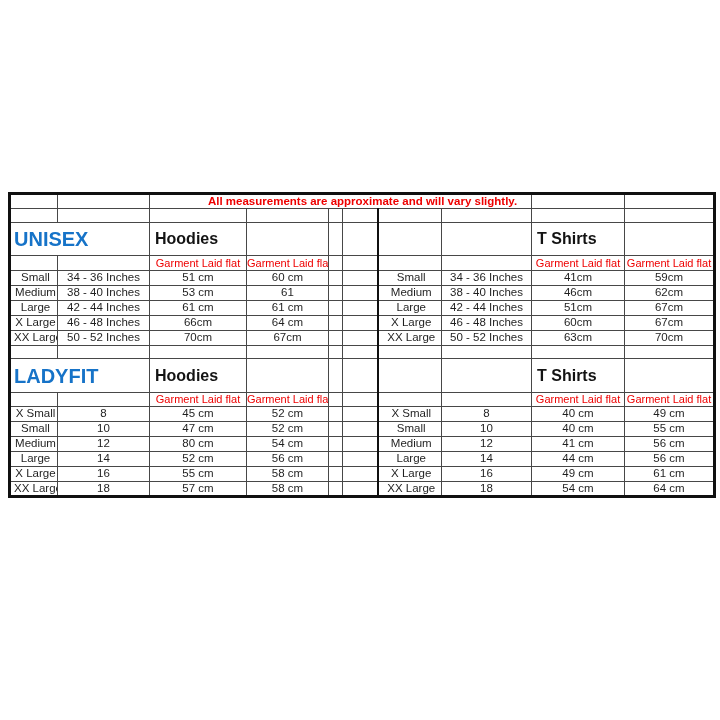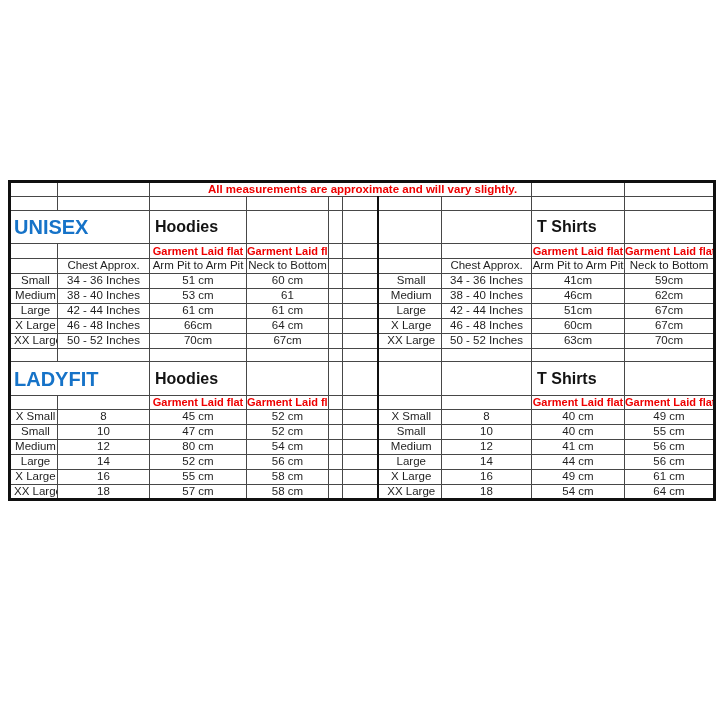--- a/index.html
+++ b/index.html
@@ -7,21 +7,21 @@
     padding: 0;
     width: 720px;
     height: 720px;
     background: #ffffff;
     overflow: hidden;
     font-family: "Liberation Sans", "DejaVu Sans", sans-serif;
   }
   .sheet {
     position: absolute;
     left: 8px;
-    top: 180px;
+    top: 192px;
   }
   table {
     border-collapse: collapse;
     table-layout: fixed;
     width: 705px;
     border: 3px solid #101010;
   }
   td {
     border: 1px solid #474747;
     padding: 0;
@@ -51,21 +51,21 @@
   }
   .ttl-black {
     text-align: left;
     padding-left: 5px;
     font-size: 16px;
     font-weight: 700;
     color: #131313;
   }
   .red {
     color: #ee0000;
-    font-weight: 700;
+    font-weight: 400;
     font-size: 11px;
   }
   .notice {
     color: #ee0000;
     font-weight: 700;
     font-size: 11.5px;
     padding-left: 44px;
   }
 </style>
 </head>
@@ -126,32 +126,20 @@
     <td class="red">Garment Laid flat</td>
     <td class="red">Garment Laid flat</td>
     <td class="e"></td>
     <td class="e"></td>
     <td class="e bl2"></td>
     <td class="e"></td>
     <td class="red">Garment Laid flat</td>
     <td class="red">Garment Laid flat</td>
   </tr>
 
-  <tr class="h15">
-    <td class="e"></td>
-    <td>Chest Approx.</td>
-    <td>Arm Pit to Arm Pit</td>
-    <td>Neck to Bottom</td>
-    <td class="e"></td>
-    <td class="e"></td>
-    <td class="e bl2"></td>
-    <td>Chest Approx.</td>
-    <td>Arm Pit to Arm Pit</td>
-    <td>Neck to Bottom</td>
-  </tr>
 
   <tr class="h15">
     <td class="sz">Small</td>
     <td>34 - 36 Inches</td>
     <td>51 cm</td>
     <td>60 cm</td>
     <td class="e"></td>
           <td class="e"></td>
     <td class="sz bl2">Small</td>
     <td>34 - 36 Inches</td>

